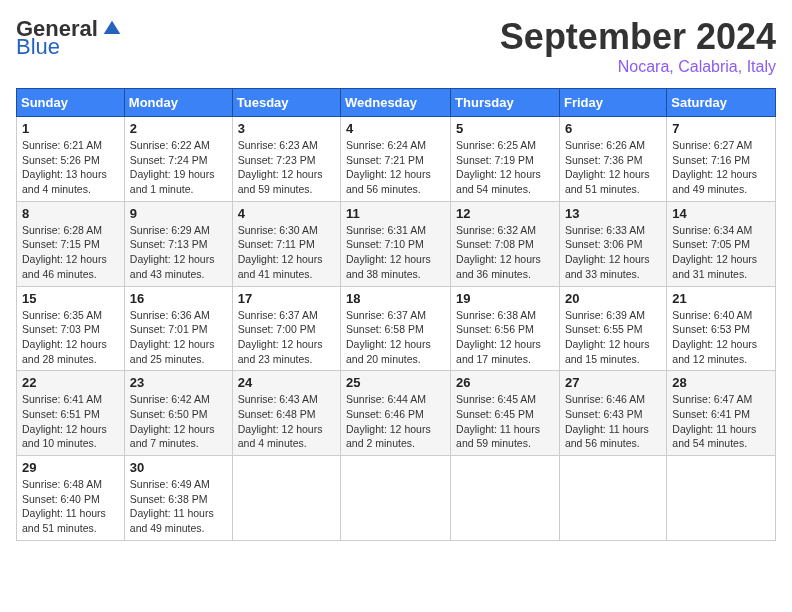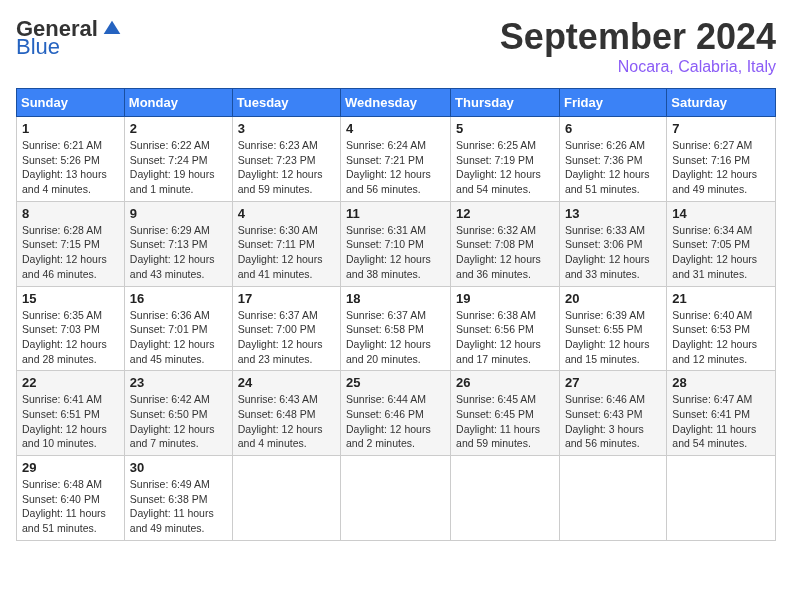--- a/index.html
+++ b/index.html
@@ -250,21 +250,21 @@
           <span>Sunrise: 6:35 AM</span><br>
           <span>Sunset: 7:03 PM</span><br>
           <span>Daylight: 12 hours and 28 minutes.</span>
         </div>
       </td>
         <td>
         <span class="day-num">16</span>
         <div class="day-info">
           <span>Sunrise: 6:36 AM</span><br>
           <span>Sunset: 7:01 PM</span><br>
-          <span>Daylight: 12 hours and 45 minutes.</span>
+          <span>Daylight: 12 hours and 25 minutes.</span>
         </div>
       </td>
         <td>
         <span class="day-num">17</span>
         <div class="day-info">
           <span>Sunrise: 6:37 AM</span><br>
           <span>Sunset: 7:00 PM</span><br>
           <span>Daylight: 12 hours and 23 minutes.</span>
         </div>
       </td>
@@ -340,21 +340,21 @@
           <span>Sunrise: 6:45 AM</span><br>
           <span>Sunset: 6:45 PM</span><br>
           <span>Daylight: 11 hours and 59 minutes.</span>
         </div>
       </td>
         <td>
         <span class="day-num">27</span>
         <div class="day-info">
           <span>Sunrise: 6:46 AM</span><br>
           <span>Sunset: 6:43 PM</span><br>
-          <span>Daylight: 3 hours and 56 minutes.</span>
+          <span>Daylight: 11 hours and 56 minutes.</span>
         </div>
       </td>
         <td>
         <span class="day-num">28</span>
         <div class="day-info">
           <span>Sunrise: 6:47 AM</span><br>
           <span>Sunset: 6:41 PM</span><br>
           <span>Daylight: 11 hours and 54 minutes.</span>
         </div>
       </td>

